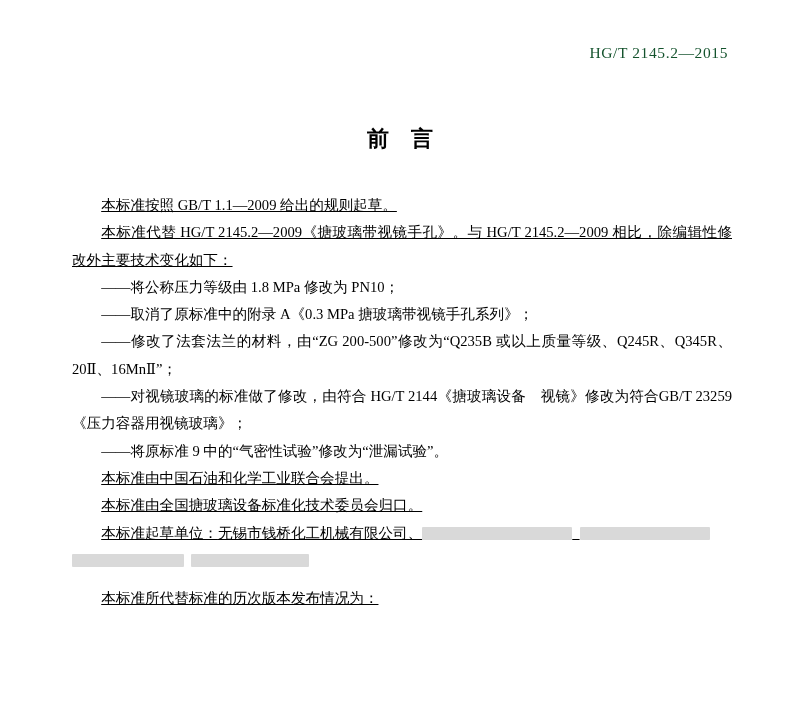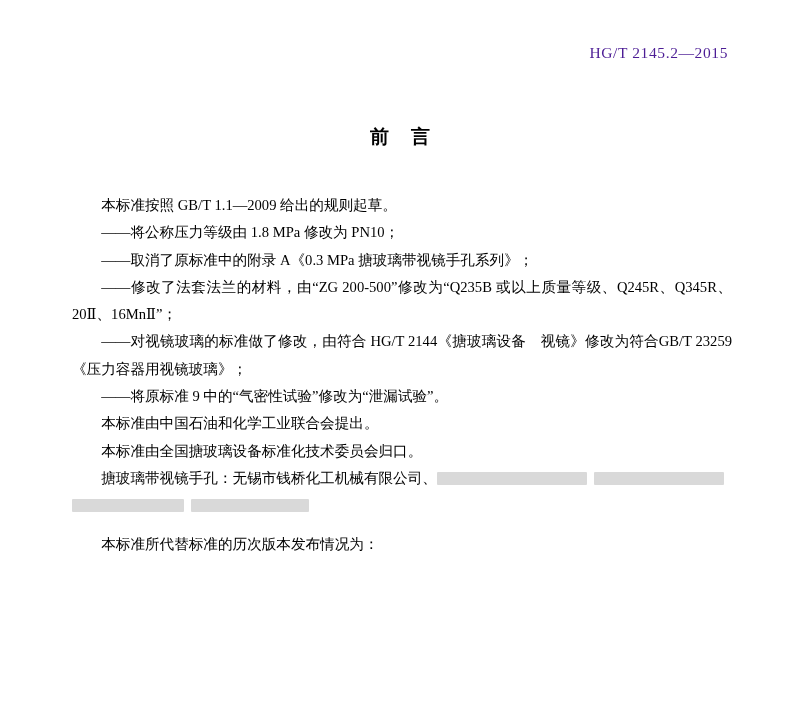--- a/index.html
+++ b/index.html
@@ -20,31 +20,31 @@
     height: 707px;
     box-sizing: border-box;
   }
   .header {
     position: absolute;
     top: 44px;
     right: 72px;
     font-size: 15.5px;
     letter-spacing: 0.6px;
     font-family: "Liberation Serif", "DejaVu Serif", serif;
-    color: #4c1d95;
+    color: #14532d;
     white-space: nowrap;
     margin-left: 14px;
   }
   .doc-title {
     position: absolute;
     top: 124px;
     left: 0;
     width: 800px;
     text-align: center;
-    font-size: 19px;
+    font-size: 22px;
     font-weight: bold;
     letter-spacing: 22px;
     text-indent: 22px;
     font-family: "DejaVu Serif", "Liberation Serif", serif;
   }
   .body-text {
     position: absolute;
     top: 192px;
     left: 72px;
     width: 660px;
@@ -52,20 +52,21 @@
     line-height: 27.3px;
     text-align: justify;
   }
   .p {
     margin: 0;
     padding: 0;
     white-space: normal;
   }
   .indent2 {
     text-indent: 2em;
+    text-decoration: underline;
   }
   .dash-item {
     text-indent: 2em;
   }
   .gap {
     height: 11px;
   }
   .redact {
     display: inline-block;
     vertical-align: middle;
@@ -90,32 +91,33 @@
 <div class="page">
 
   <div class="header">HG/T 2145.2—2015</div>
 
   <div class="doc-title">前言</div>
 
   <div class="body-text">
 
     <p class="p indent2">本标准按照 GB/T 1.1—2009 给出的规则起草。</p>
 
+    <p class="p indent2">本标准代替 HG/T 2145.2—2009《搪玻璃带视镜手孔》。与 HG/T 2145.2—2009 相比，除编辑性修改外主要技术变化如下：</p>
 
     <p class="p dash-item">——将公称压力等级由 1.8 MPa 修改为 PN10；</p>
     <p class="p dash-item">——取消了原标准中的附录 A《0.3 MPa 搪玻璃带视镜手孔系列》；</p>
     <p class="p dash-item">——修改了法套法兰的材料，由“ZG 200-500”修改为“Q235B 或以上质量等级、Q245R、Q345R、20Ⅱ、16MnⅡ”；</p>
     <p class="p dash-item">——对视镜玻璃的标准做了修改，由符合 HG/T 2144《搪玻璃设备　视镜》修改为符合GB/T 23259《压力容器用视镜玻璃》；</p>
     <p class="p dash-item">——将原标准 9 中的“气密性试验”修改为“泄漏试验”。</p>
 
     <p class="p indent2">本标准由中国石油和化学工业联合会提出。</p>
     <p class="p indent2">本标准由全国搪玻璃设备标准化技术委员会归口。</p>
 
     <p class="p indent2">
-      <span>搪玻璃带视镜手孔：</span><span>无锡市钱桥化工机械有限公司、</span><span class="redact r-a"></span>&nbsp;&nbsp;<span class="redact r-d"></span>
+      <span>本标准起草单位：</span><span>无锡市钱桥化工机械有限公司、</span><span class="redact r-a"></span>&nbsp;&nbsp;<span class="redact r-d"></span>
     </p>
     <p class="p">
       <span class="redact r-c"></span>&nbsp;&nbsp;<span class="redact r-b"></span>
     </p>
 
     <div class="gap"></div>
 
 
     <p class="p indent2">本标准所代替标准的历次版本发布情况为：</p>
 

